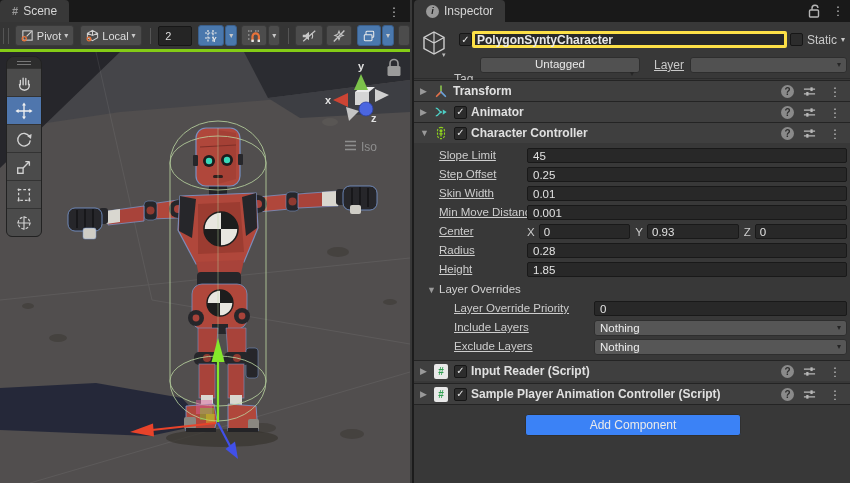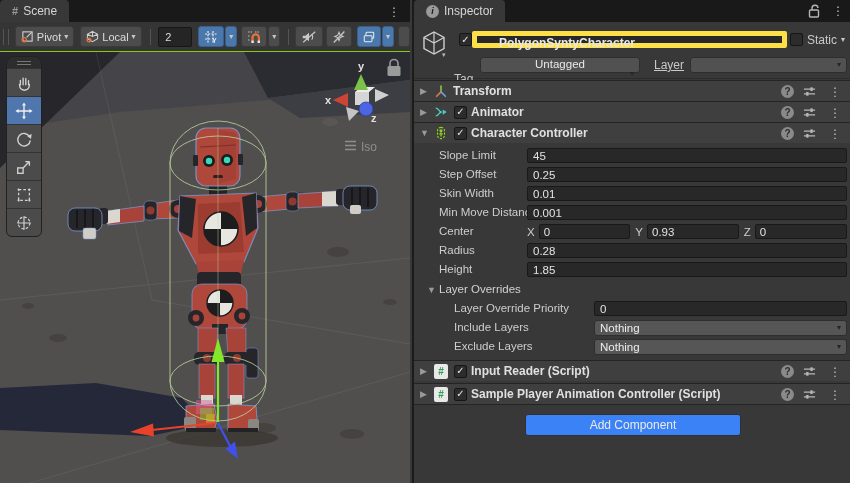--- a/index.html
+++ b/index.html
@@ -10,21 +10,21 @@
   .tabbar{position:absolute;top:0;height:22px;background:#191919;display:flex;align-items:flex-end;}
   .tab{display:inline-flex;align-items:center;gap:5px;height:22px;padding:0 12px;
        background:#383838;border-radius:4px 4px 0 0;font-size:12px;color:#d6d6d6;}
   .tab .ticon{font-size:11px;color:#9a9a9a;font-weight:bold;}
   .kebab{color:#c2c2c2;font-size:12px;line-height:12px;padding:2px 4px;cursor:default;}
   
   #scene-panel{position:absolute;left:0;top:0;width:410px;height:483px;background:#3a3a3a;}
   #scene-panel .tabbar{left:0;width:410px;}
   #scene-kebab{position:absolute;right:6px;top:4px;}
   .sv-toolbar{position:absolute;left:0;top:22px;width:410px;height:30px;background:#353535;
-      display:flex;align-items:center;border-bottom:1px solid #84cc16;box-sizing:border-box;}
+      display:flex;align-items:center;border-bottom:3px solid #84cc16;box-sizing:border-box;}
   .tb-handle{width:5px;height:16px;margin-left:3px;border-left:1px solid #555;border-right:1px solid #555;}
   .tb-btn{display:inline-flex;align-items:center;gap:3px;height:21px;padding:0 5px;margin-left:6px;
       background:#4c4c4c;border:1px solid #3a3a3a;border-radius:3px;color:#dddddd;font-size:11px;
       font-family:"Liberation Sans",sans-serif;cursor:default;box-sizing:border-box;}
   .tb-btn.blue{background:#4a78ad;border-color:#3a5f8c;}
   .tb-btn.dd-btn{margin-left:1px;padding:0 3px;}
   .tb-sep{width:1px;height:16px;background:#555;margin-left:8px;}
   .dd{font-size:8px;color:#c8c8c8;line-height:8px;}
   .tb-field{width:34px;height:18px;margin-left:8px;background:#252525;border:1px solid #171717;
       border-radius:2px;color:#dddddd;font-size:11px;padding-left:6px;display:flex;align-items:center;}
@@ -42,41 +42,41 @@
   #inspector-panel .tabbar{left:0;width:438px;}
   #insp-tab-icons{position:absolute;right:4px;top:3px;display:flex;align-items:center;gap:8px;}
   .go-header{position:absolute;left:0;top:22px;width:438px;height:57px;background:#383838;
       border-bottom:1px solid #2c2c2c;box-sizing:border-box;}
   .go-cube{position:absolute;left:7px;top:8px;}
   .go-cube-dd{position:absolute;left:28px;top:29px;font-size:7px;color:#bbb;}
   .checkbox{width:13px;height:13px;background:#2c2c2c;border:1px solid #161616;border-radius:2px;
       display:flex;align-items:center;justify-content:center;font-size:10px;line-height:10px;color:#e6e6e6;box-sizing:border-box;}
   .go-check{position:absolute;left:45px;top:11px;}
   .name-field{position:absolute;left:58px;top:9px;width:315px;height:17px;background:#282828;
-      border:5px solid #fde047;border-radius:2px;display:flex;padding-left:22px;
+      border:3px solid #fde047;border-radius:2px;display:flex;align-items:center;padding-left:2px;
       font-size:12px;font-weight:bold;color:#e8e8e8;box-sizing:border-box;}
   .static-check{position:absolute;left:376px;top:11px;}
   .static-label{position:absolute;left:393px;top:11px;font-size:12px;color:#c8c8c8;}
   .static-dd{position:absolute;left:427px;top:14px;}
   .tagrow-label{position:absolute;font-size:12px;color:#c8c8c8;}
   .g-drop{position:absolute;height:16px;background:#515151;border:1px solid #2e2e2e;border-radius:3px;
       display:flex;align-items:center;font-size:11.5px;color:#e8e8e8;padding:0 5px;box-sizing:border-box;}
   .g-drop .dd{margin-left:auto;color:#262626;}
   
   .comp-header{position:absolute;left:0;width:438px;height:21px;background:#3f3f3f;
       border-top:1px solid #242424;display:flex;align-items:center;box-sizing:border-box;}
   .comp-header .fold{width:10px;margin-left:6px;font-size:9px;color:#9a9a9a;}
   .comp-header .cicon{width:16px;height:16px;margin-left:3px;display:flex;align-items:center;justify-content:center;}
   .comp-header .ccheck{margin-left:5px;}
   .comp-header .clabel{margin-left:4px;font-size:12px;font-weight:bold;color:#e0e0e0;}
   .hdr-icons{position:absolute;right:0;top:0;height:21px;display:flex;align-items:center;gap:9px;padding-right:7px;}
   .help-icon{width:13px;height:13px;border-radius:50%;background:#8a8a8a;color:#2d2d2d;font-size:10px;
       font-weight:bold;display:flex;align-items:center;justify-content:center;}
   .prop-row{position:absolute;left:0;width:438px;height:19px;}
-  .plabel{position:absolute;left:25px;top:2px;font-size:11.5px;color:#cdcdcd;white-space:nowrap;}
+  .plabel{position:absolute;left:25px;top:2px;font-size:11.5px;color:#cdcdcd;white-space:nowrap;text-decoration:underline;}
   .plabel.ind2{left:40px;}
   .pfield{position:absolute;left:113px;right:5px;top:1px;height:15px;background:#282828;
       border:1px solid #191919;border-radius:2px;font-size:11.5px;color:#e2e2e2;
       display:flex;align-items:center;padding-left:5px;box-sizing:border-box;}
   .pfield.ovr{left:180px;}
   .pdrop{position:absolute;left:180px;right:5px;top:1px;height:16px;background:#565656;
       border:1px solid #2e2e2e;border-radius:3px;font-size:11.5px;color:#ececec;
       display:flex;align-items:center;padding:0 5px;box-sizing:border-box;}
   .pdrop .dd{margin-left:auto;color:#242424;}
   .center-wrap{position:absolute;left:113px;right:5px;top:1px;height:15px;display:flex;gap:5px;}

